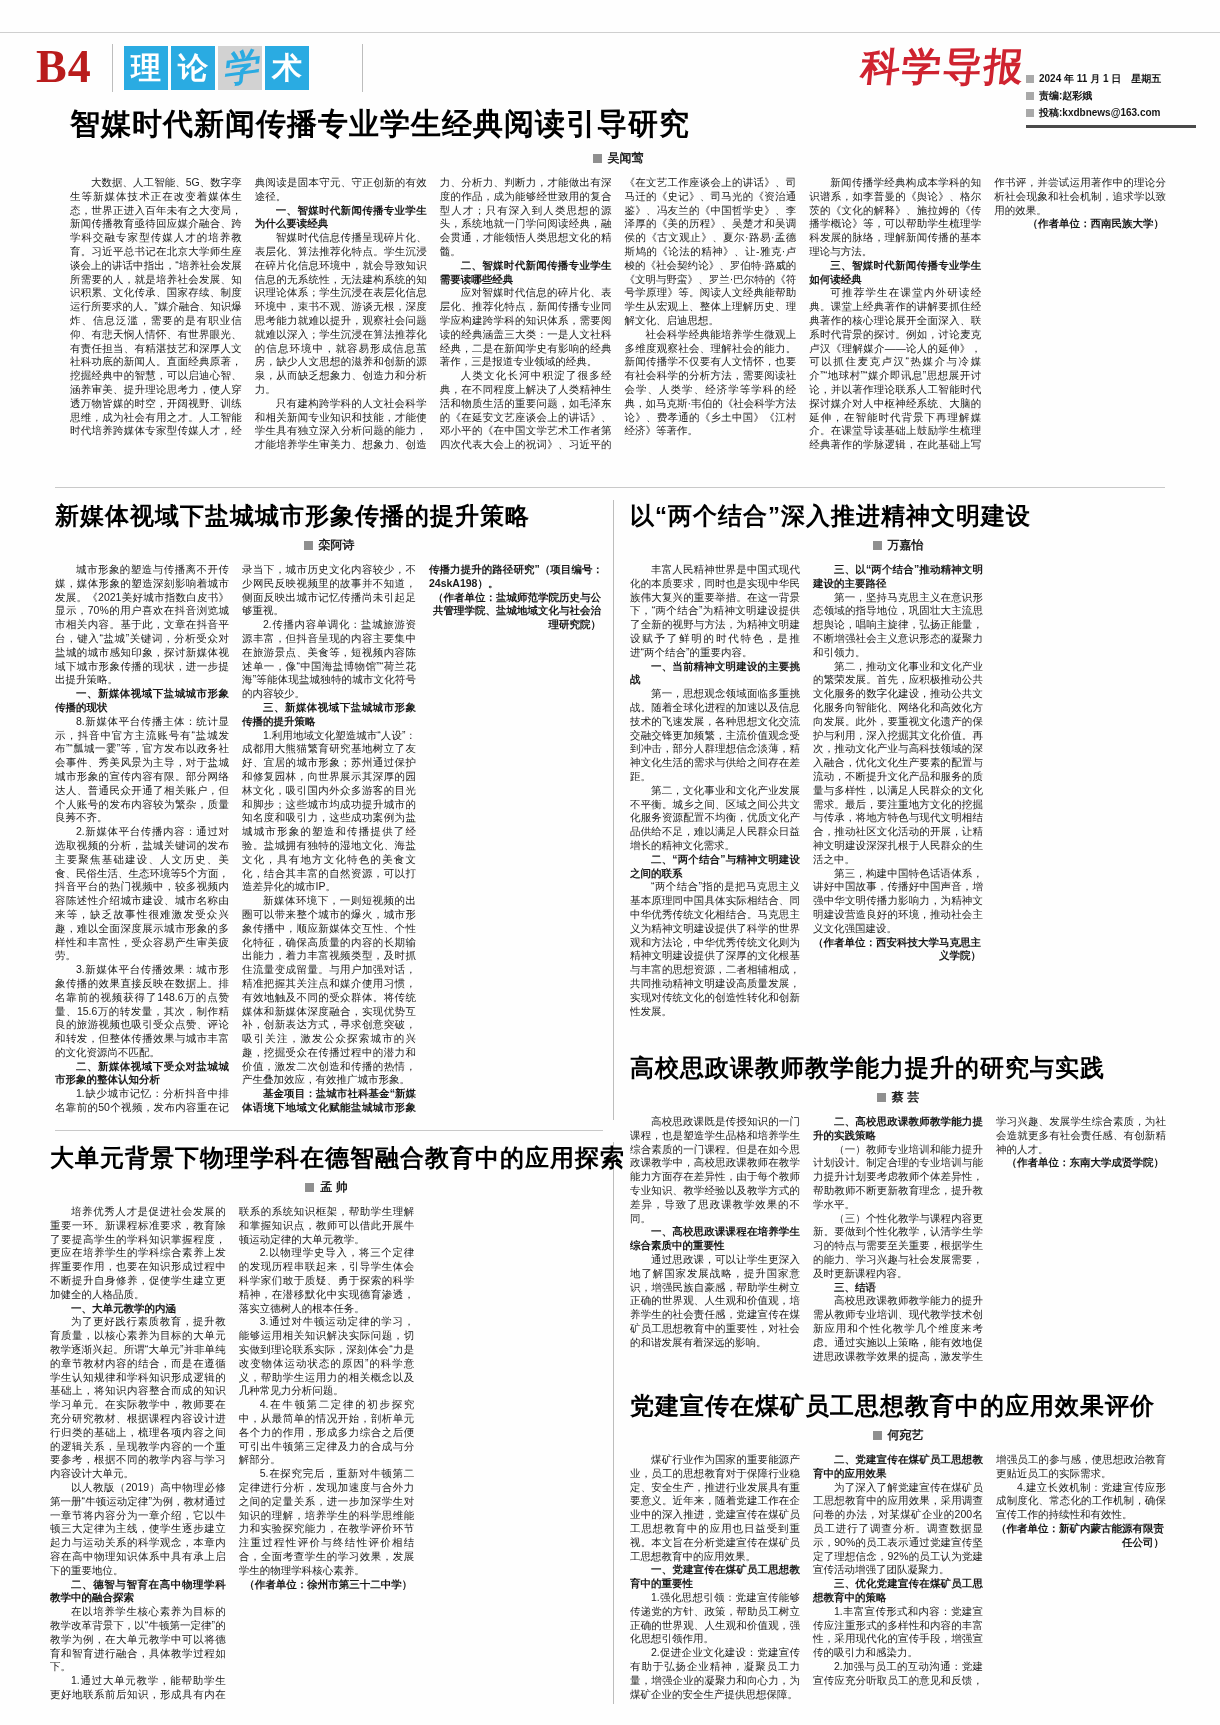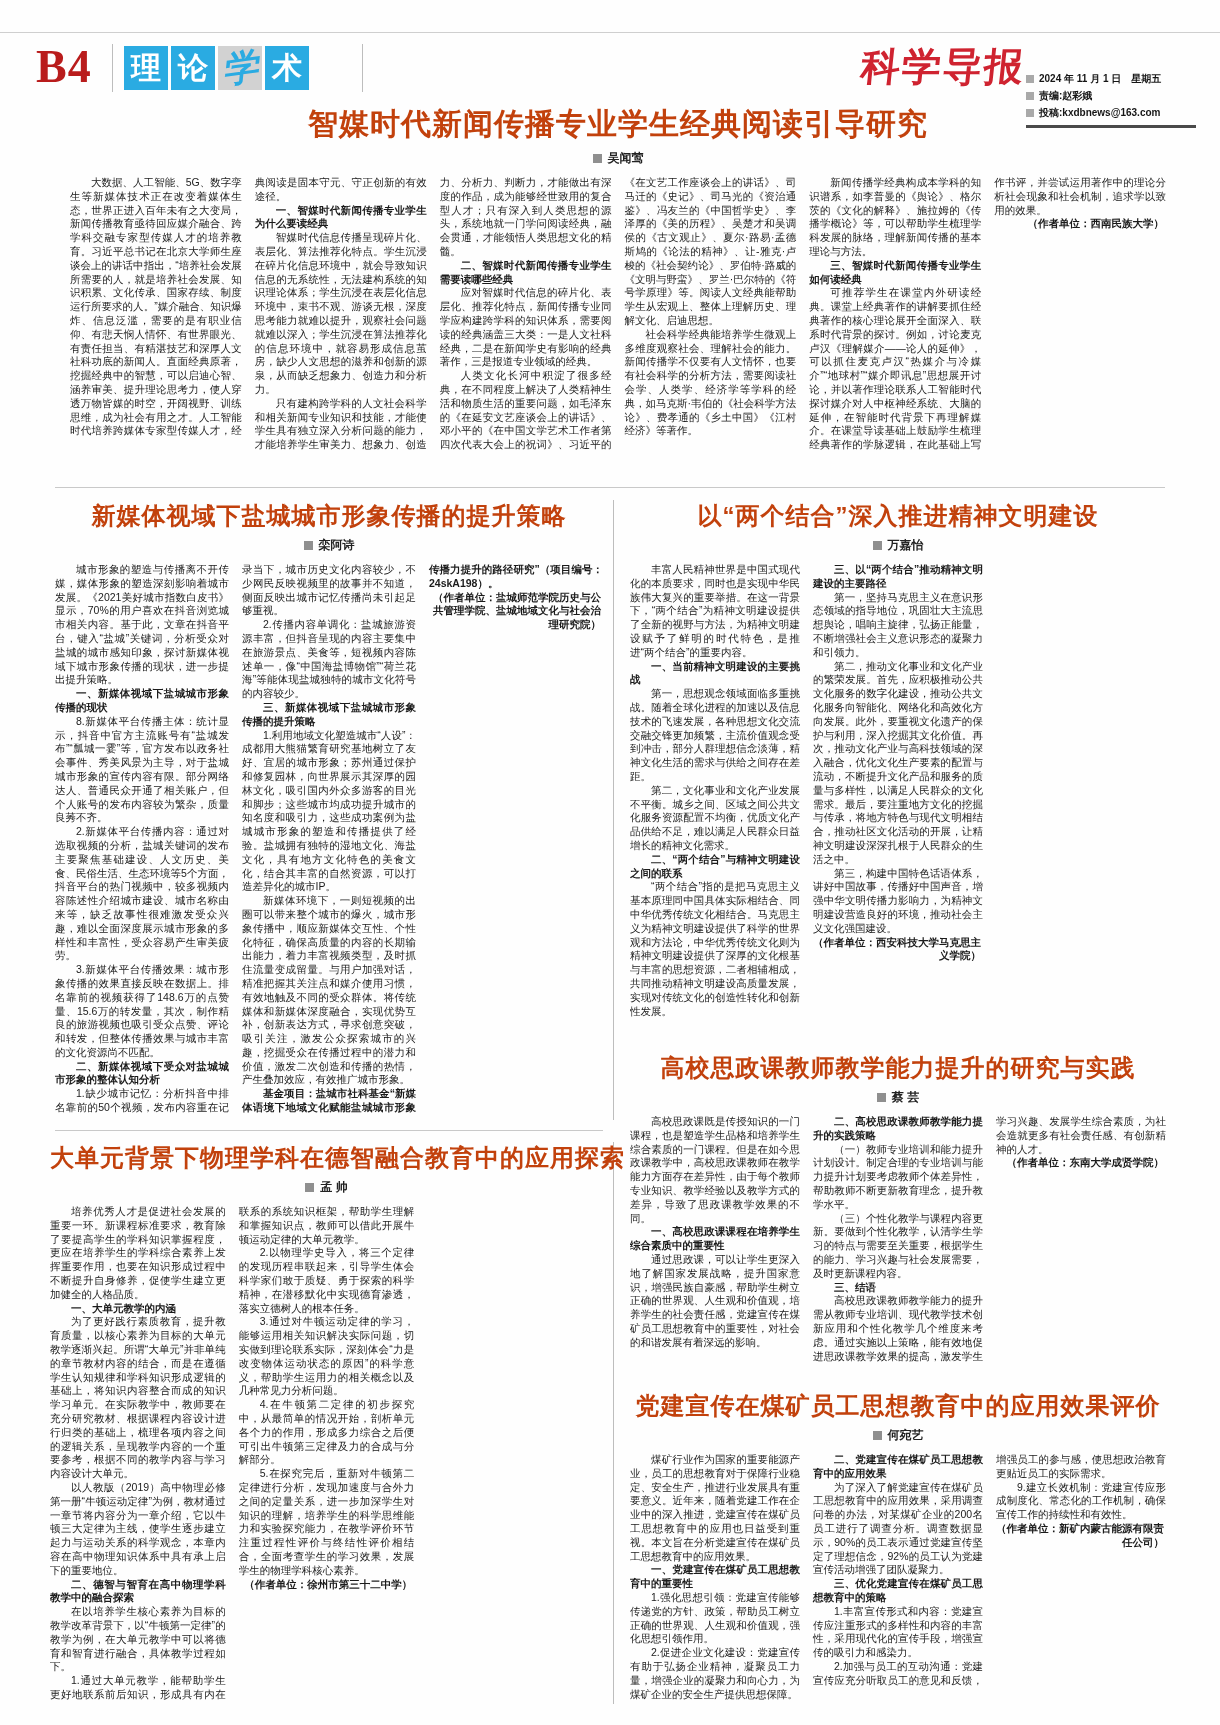--- a/index.html
+++ b/index.html
@@ -21,21 +21,21 @@
   #masthead{position:absolute;left:858px;top:40px;width:170px;text-align:center;
         font-family:"Liberation Serif","DejaVu Serif",serif;font-weight:700;font-size:39px;
         color:#cf2330;transform:skewX(-6deg);letter-spacing:2px;}
   #pubinfo{position:absolute;left:1026px;top:38px;width:170px;font-size:10px;color:#151515;
         font-weight:600;line-height:17px;border-bottom:3px solid #4a4a4a;padding-bottom:4px;margin-top:32px;}
   #pubinfo .row{display:flex;align-items:center;gap:5px;white-space:nowrap;}
   #pubinfo .sq{width:8px;height:8px;background:#a9a9a9;flex:0 0 auto;}
 
   
   .article{position:absolute;}
-  .art-title{font-weight:700;text-align:center;color:#c2410c;letter-spacing:1px;white-space:nowrap;}
+  .art-title{font-weight:700;text-align:left;color:#000000;letter-spacing:1px;white-space:nowrap;}
   .byline{display:flex;justify-content:center;align-items:center;gap:6px;font-size:12px;
         color:#222;font-weight:700;margin-top:5px;}
   .byline .sq{width:9px;height:9px;background:#8f8f8f;}
   .art-body{text-align:justify;font-size:10.5px;line-height:1.315;color:#1b1b1b;
         column-gap:13px;column-fill:auto;overflow:hidden;margin-top:9px;word-break:break-all;}
   .art-body p{margin:0;text-indent:2em;}
   .art-body p.h{font-weight:700;}
   .art-body p.fund{font-weight:700;}
   .art-body p.footer{text-indent:0;text-align:right;font-weight:700;padding-right:2px;}
 </style>
@@ -194,18 +194,18 @@
     <div class="art-body" style="height:252px;column-count:3;">
         <p class="p">煤矿行业作为国家的重要能源产业，员工的思想教育对于保障行业稳定、安全生产，推进行业发展具有重要意义。近年来，随着党建工作在企业中的深入推进，党建宣传在煤矿员工思想教育中的应用也日益受到重视。本文旨在分析党建宣传在煤矿员工思想教育中的应用效果。</p>
         <p class="h">一、党建宣传在煤矿员工思想教育中的重要性</p>
         <p class="p">1.强化思想引领：党建宣传能够传递党的方针、政策，帮助员工树立正确的世界观、人生观和价值观，强化思想引领作用。</p>
         <p class="p">2.促进企业文化建设：党建宣传有助于弘扬企业精神，凝聚员工力量，增强企业的凝聚力和向心力，为煤矿企业的安全生产提供思想保障。</p>
         <p class="h">二、党建宣传在煤矿员工思想教育中的应用效果</p>
         <p class="p">为了深入了解党建宣传在煤矿员工思想教育中的应用效果，采用调查问卷的办法，对某煤矿企业的200名员工进行了调查分析。调查数据显示，90%的员工表示通过党建宣传坚定了理想信念，92%的员工认为党建宣传活动增强了团队凝聚力。</p>
         <p class="h">三、优化党建宣传在煤矿员工思想教育中的策略</p>
         <p class="p">1.丰富宣传形式和内容：党建宣传应注重形式的多样性和内容的丰富性，采用现代化的宣传手段，增强宣传的吸引力和感染力。</p>
         <p class="p">2.加强与员工的互动沟通：党建宣传应充分听取员工的意见和反馈，增强员工的参与感，使思想政治教育更贴近员工的实际需求。</p>
-        <p class="p">9.建立长效机制：党建宣传应形成制度化、常态化的工作机制，确保宣传工作的持续性和有效性。</p>
+        <p class="p">4.建立长效机制：党建宣传应形成制度化、常态化的工作机制，确保宣传工作的持续性和有效性。</p>
         <p class="footer">（作者单位：新矿内蒙古能源有限责任公司）</p>
       </div>
   </div>
 
 </div>
 
 </body></html>

